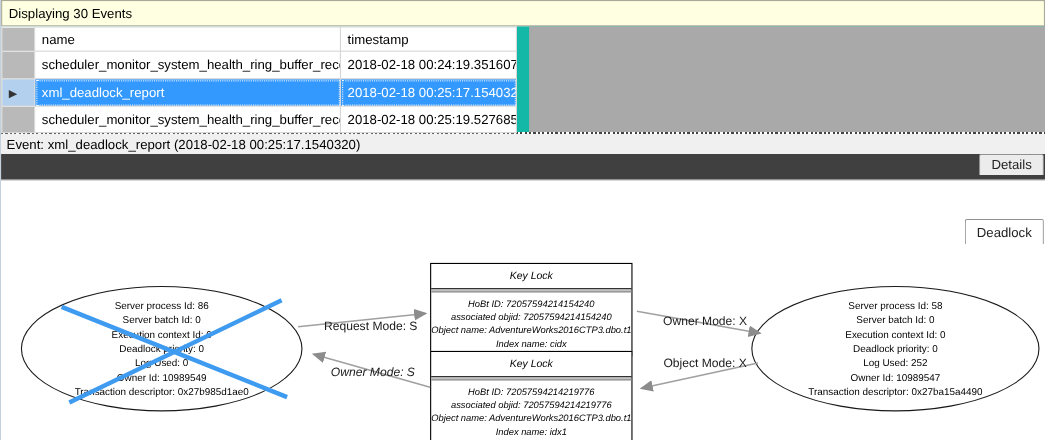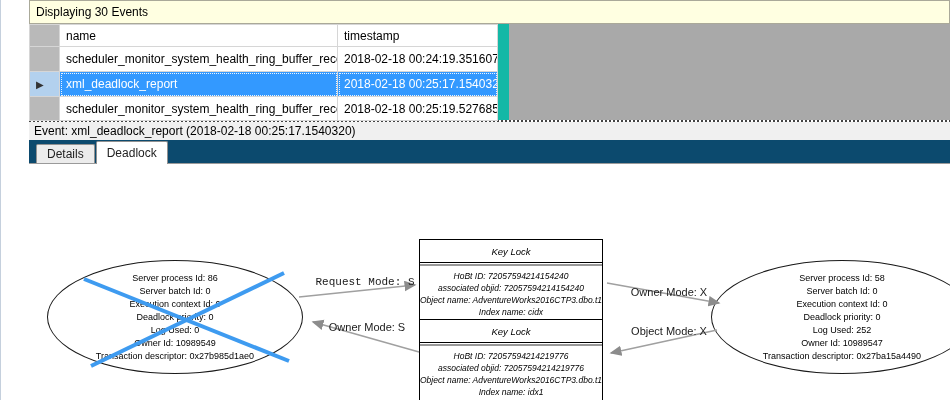--- a/index.html
+++ b/index.html
@@ -1,17 +1,17 @@
 <!DOCTYPE html>
 <html><head>
 <meta charset="utf-8">
 <style>
   * { box-sizing: border-box; margin: 0; padding: 0; }
   body { margin: 0; background: #fff; font-family: "Liberation Sans", sans-serif; }
-  .screen { position: relative; width: 950px; height: 400px; overflow: hidden; background: #fff; border-left: 1px solid #c5d0dd; padding-left: 28px; }
+  .screen { position: relative; width: 950px; height: 400px; overflow: hidden; background: #fff; border-left: 1px solid #c5d0dd; }
 
   
   .info-bar { height: 24px; background: #ffffe1; border: 1px solid #aaa999; line-height: 22px; padding-left: 6px; font-size: 12px; color: #000; }
 
   
   .grid-wrap { display: flex; height: 96px; background: #14b8a6; gap: 11px; }
   table.grid { border-collapse: collapse; table-layout: fixed; width: 468px; background: #fff; font-size: 12px; }
   table.grid col.c-ind { width: 30px; }
   table.grid col.c-name { width: 278px; }
   table.grid col.c-ts { width: 160px; }
@@ -22,43 +22,43 @@
   td.ind, th.ind { background: #b9b9b9; border-color: #9d9d9d; padding: 0; text-align: center; }
   tr.sel td { background: #3399ff; color: #fff; outline: 1px dotted #eaf4ff; outline-offset: -2px; }
   tr.sel td.ind { background: #b3d1ee; color: #222; outline: none; }
   .grid-filler { flex: 1; background: #a9a9a9; }
   .arrow-glyph { font-size: 10px; color: #333; }
 
   .ants { height: 2px; background: repeating-linear-gradient(90deg, #444 0 2px, #fff 2px 4px); }
 
   
   .event-strip { height: 18px; background: #f0f0f0; font-size: 12px; line-height: 18px; padding-left: 5px; color: #000; }
-  .tab-strip { height: 23px; background: #0c4a6e; display: flex; align-items: flex-end; padding-left: 7px; position: relative; z-index: 10; }
+  .tab-strip { height: 23px; background: #404040; display: flex; align-items: flex-end; padding-left: 7px; position: relative; z-index: 10; flex-direction: column; }
   .tab { font-size: 12px; padding: 2px 10px 3px 10px; border: 1px solid #919191; border-bottom: none; background: #ececec; color: #222; margin-right: 1px; height: 19px; line-height: 14px; border-radius: 2px 2px 0 0; }
   .tab.active { background: #fff; height: 23px; line-height: 18px; margin-bottom: -1px; position: relative; z-index: 11; margin-top: 40px; }
 
   
   .graph { position: relative; height: 237px; background: #fff; border-top: 1px solid #9a9a9a; }
 
   .node { position: absolute; border: 1.5px solid #1a1a1a; border-radius: 50%; display: flex; flex-direction: column; justify-content: center; align-items: center; text-align: center; background: transparent; z-index: 1; }
   .node .nline { font-size: 9px; line-height: 13px; color: #000; white-space: nowrap; }
   .node-left  { left: 18px;  top: 96px; width: 256px; height: 114px; }
   .node-right { left: 682px; top: 96px; width: 262px; height: 114px; }
 
   .lockbox { position: absolute; width: 184px; border: 1px solid #000; background: #fff; z-index: 1; font-style: italic; }
   .lockbox .lb-title { font-size: 9.5px; text-align: center; padding: 6px 0 5px 0; border-bottom: 1px solid #000; color: #000; }
   .lockbox .lb-body { border-top: 2px solid #999; margin-top: 1px; padding: 4px 0 5px 0; text-align: center; }
   .lockbox .lb-line { font-size: 8.5px; line-height: 12px; color: #000; white-space: nowrap; }
   .lock-top { left: 390px; top: 75px; }
   .lock-bottom { left: 390px; top: 155px; }
 
   .edges-svg { position: absolute; left: 0; top: 0; width: 950px; height: 237px; z-index: 5; pointer-events: none; }
   .edge-label { position: absolute; width: 110px; text-align: center; font-size: 11px; color: #1a1a1a; z-index: 6; white-space: nowrap; }
-  .lbl-request-s { left: 281px; top: 112px; font-family: Liberation Mono, monospace; }
-  .lbl-owner-s   { left: 283px; top: 157px; }
+  .lbl-request-s { left: 281px; top: 127px; }
+  .lbl-owner-s   { left: 283px; top: 169px; font-style: italic; }
   .lbl-owner-x   { left: 585px; top: 122px; }
   .lbl-request-x { left: 585px; top: 161px; }
 </style>
 </head>
 <body>
 
 <div class="screen">
 
   <div class="info-bar">Displaying 30 Events</div>
 

